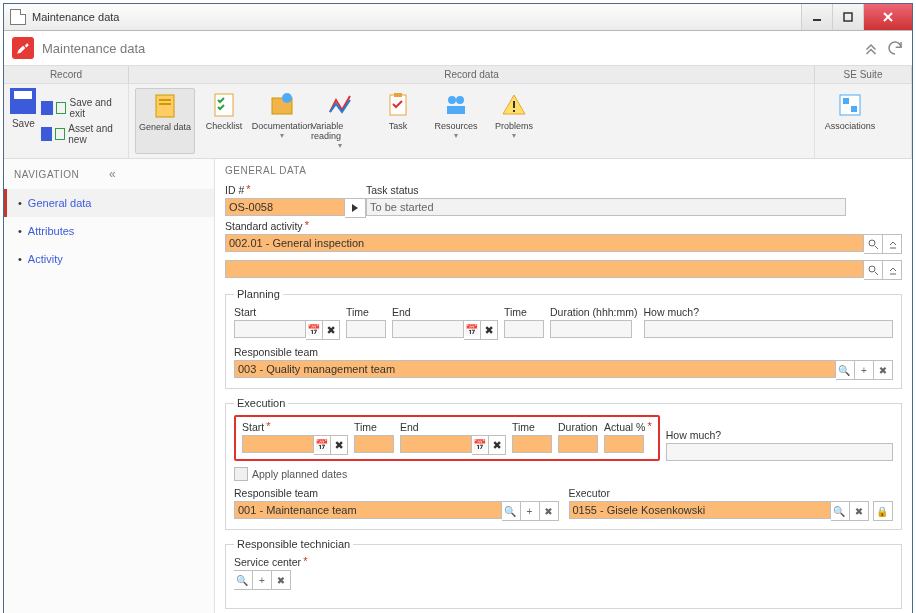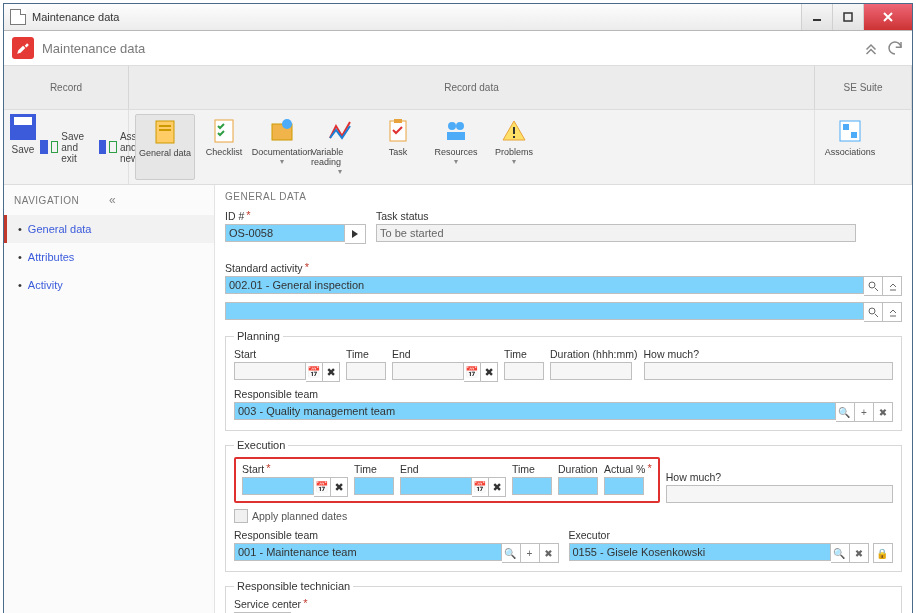--- a/index.html
+++ b/index.html
@@ -11,55 +11,55 @@
 .winbtns{display:flex;height:100%}
 .winbtn{width:30px;display:flex;align-items:center;justify-content:center;border-left:1px solid #d0d0d0;background:linear-gradient(#f6f6f6,#e3e3e3);cursor:default}
 .winbtn.close{background:linear-gradient(#e67,#c33);color:#fff;width:48px}
 .winbtn svg{width:12px;height:12px}
 .app-hdr{display:flex;align-items:center;padding:6px 8px;border-bottom:1px solid #ddd}
 .logo{width:22px;height:22px;background:#e53935;border-radius:3px;display:flex;align-items:center;justify-content:center;margin-right:8px}
 .logo svg{width:14px;height:14px;fill:#fff}
 .app-hdr .at{color:#7a7a7a;font-size:13px;flex:1}
 .hdr-icn{width:18px;height:18px;color:#888;margin-left:6px}
 .ribbon-groups{display:flex;background:#ececec;border-bottom:1px solid #ddd;font-size:10px;color:#666}
-.rg{border-right:1px solid #d6d6d6;text-align:center;padding:16px 0}
+.rg{border-right:1px solid #d6d6d6;text-align:center;padding:3px 0}
 .rg.rg0{width:124px}
 .rg.rg1{flex:1}
 .rg.rg2{width:96px}
 .ribbon{display:flex;background:#f3f3f3;border-bottom:1px solid #ddd}
 .rcol{border-right:1px solid #e0e0e0;padding:4px 6px;display:flex}
 .rcol:first-child{width:112px}
 .save-big{display:flex;flex-direction:column;align-items:center;width:32px;margin-right:4px}
 .save-big .ico{width:26px;height:26px;background:#3b5bdb;position:relative}
 .save-big .ico:before{content:"";position:absolute;top:3px;left:4px;right:4px;height:8px;background:#fff}
 .save-big .lbl{font-size:10px;margin-top:4px;color:#444}
-.mini-saves{display:flex;justify-content:center;gap:4px}
+.mini-saves{display:flex;flex-direction:column;justify-content:center;gap:4px}
 .mini-save{display:flex;align-items:center;gap:3px;font-size:10px;color:#444}
 .mini-save .m{width:14px;height:14px;background:#3b5bdb;position:relative}
 .mini-save .g{width:10px;height:10px;border:1px solid #2f9e44}
 .ritem{display:flex;flex-direction:column;align-items:center;width:58px;font-size:9px;color:#444;padding:4px 0}
 .ritem.sel{background:#e6e6e6;border:1px solid #ccc;border-radius:2px}
 .ritem .ri-icn{width:26px;height:26px;display:flex;align-items:center;justify-content:center;margin-bottom:3px}
 .ritem .dd{font-size:8px;color:#888}
 .body{display:flex;height:462px}
 .nav{width:210px;border-right:1px solid #e3e3e3;background:#fbfbfb}
 .nav-hd{padding:8px 10px;color:#777;font-size:10px;letter-spacing:.5px;display:flex;align-items:center}
 .nav-hd span{flex:1}
 .nav-hd .coll{font-size:12px;color:#888;letter-spacing:-3px}
 .nav ul{list-style:none;margin:0;padding:0}
 .nav li{padding:8px 14px;color:#3b5bdb;font-size:11px;cursor:default;position:relative}
 .nav li.sel{border-left:3px solid #c0392b;background:#f2f2f2;padding-left:11px}
 .nav li:before{content:"•";color:#333;margin-right:6px}
 .main{flex:1;overflow:auto;padding:6px 10px 10px 10px}
 .sec-hd{color:#777;font-size:10px;letter-spacing:.5px;margin-bottom:8px}
-.row{display:flex;gap:10px;margin-bottom:18px}
+.row{display:flex;margin-bottom:2px}
 .fld{display:flex;flex-direction:column}
 .fld label{font-size:10.5px;color:#333;margin-bottom:2px}
 .req:after{content:"*";color:#c0392b;font-size:11px;margin-left:2px;position:relative;top:-1px}
-.inp{height:18px;border:1px solid #bfbfbf;background:#7dd3fc;padding:0 3px;font-size:11px;color:#333;box-sizing:border-box}
+.inp{height:18px;border:1px solid #bfbfbf;background:#fdba74;padding:0 3px;font-size:11px;color:#333;box-sizing:border-box}
 .inp.w-id{width:120px}
 .btn-arr{width:20px;height:18px;border:1px solid #bfbfbf;border-left:0;background:#fff;display:flex;align-items:center;justify-content:center}
 .inp.w-status{width:480px;background:#f2f2f2;color:#666}
 .inp.full{width:100%}
 .inp.ro{background:#f6f6f6}
 .wrap-icons{display:flex}
 .wrap-icons .inp{flex:1}
 .side-btns{display:flex}
 .sb{width:18px;height:18px;border:1px solid #bfbfbf;border-left:0;background:#fff;display:flex;align-items:center;justify-content:center;color:#666;font-size:10px}
 fieldset{border:1px solid #d7d7d7;margin:0 0 8px 0;padding:6px 8px 8px 8px}

